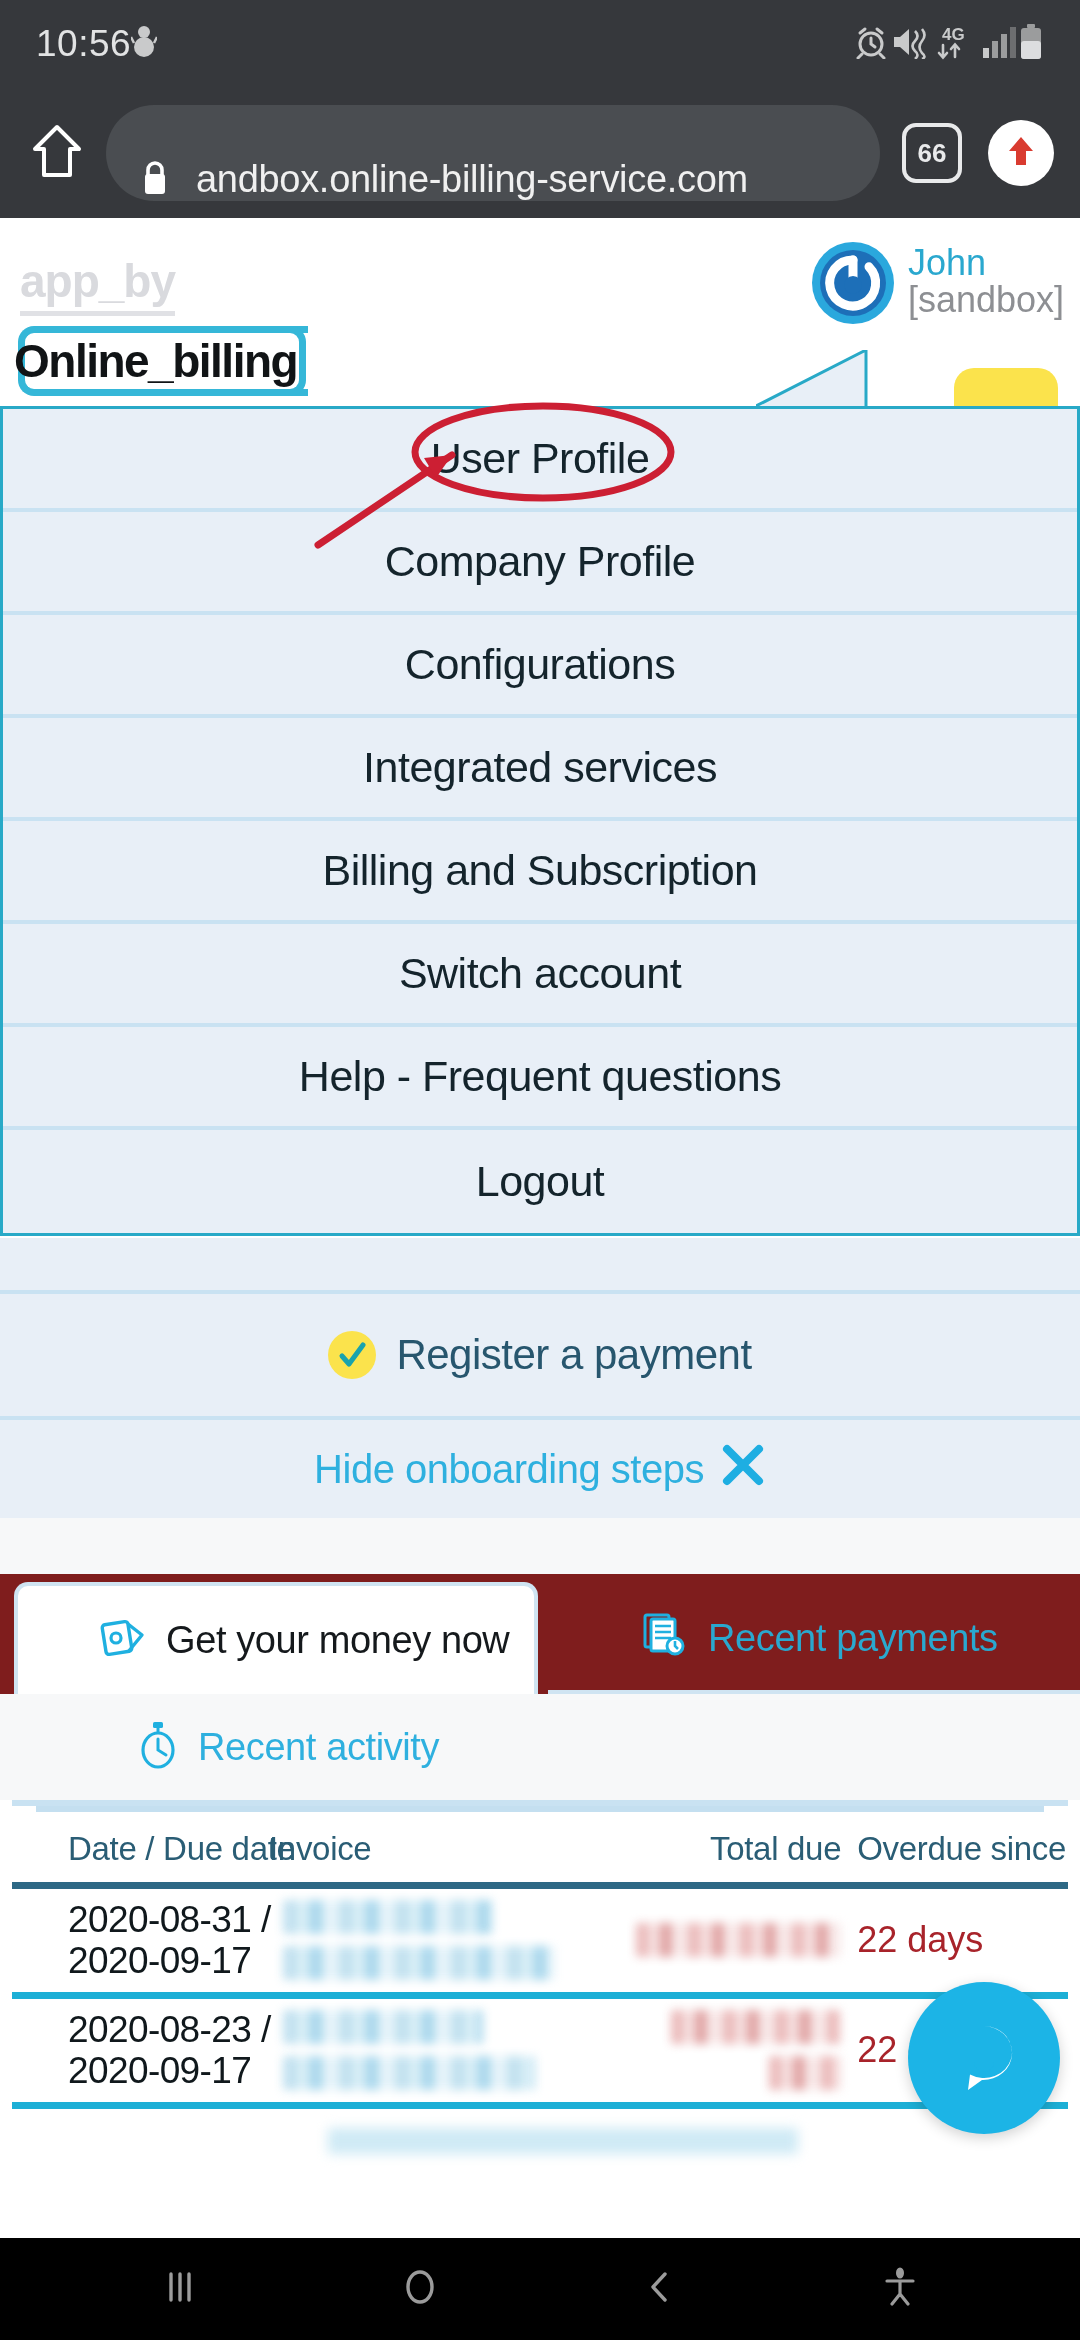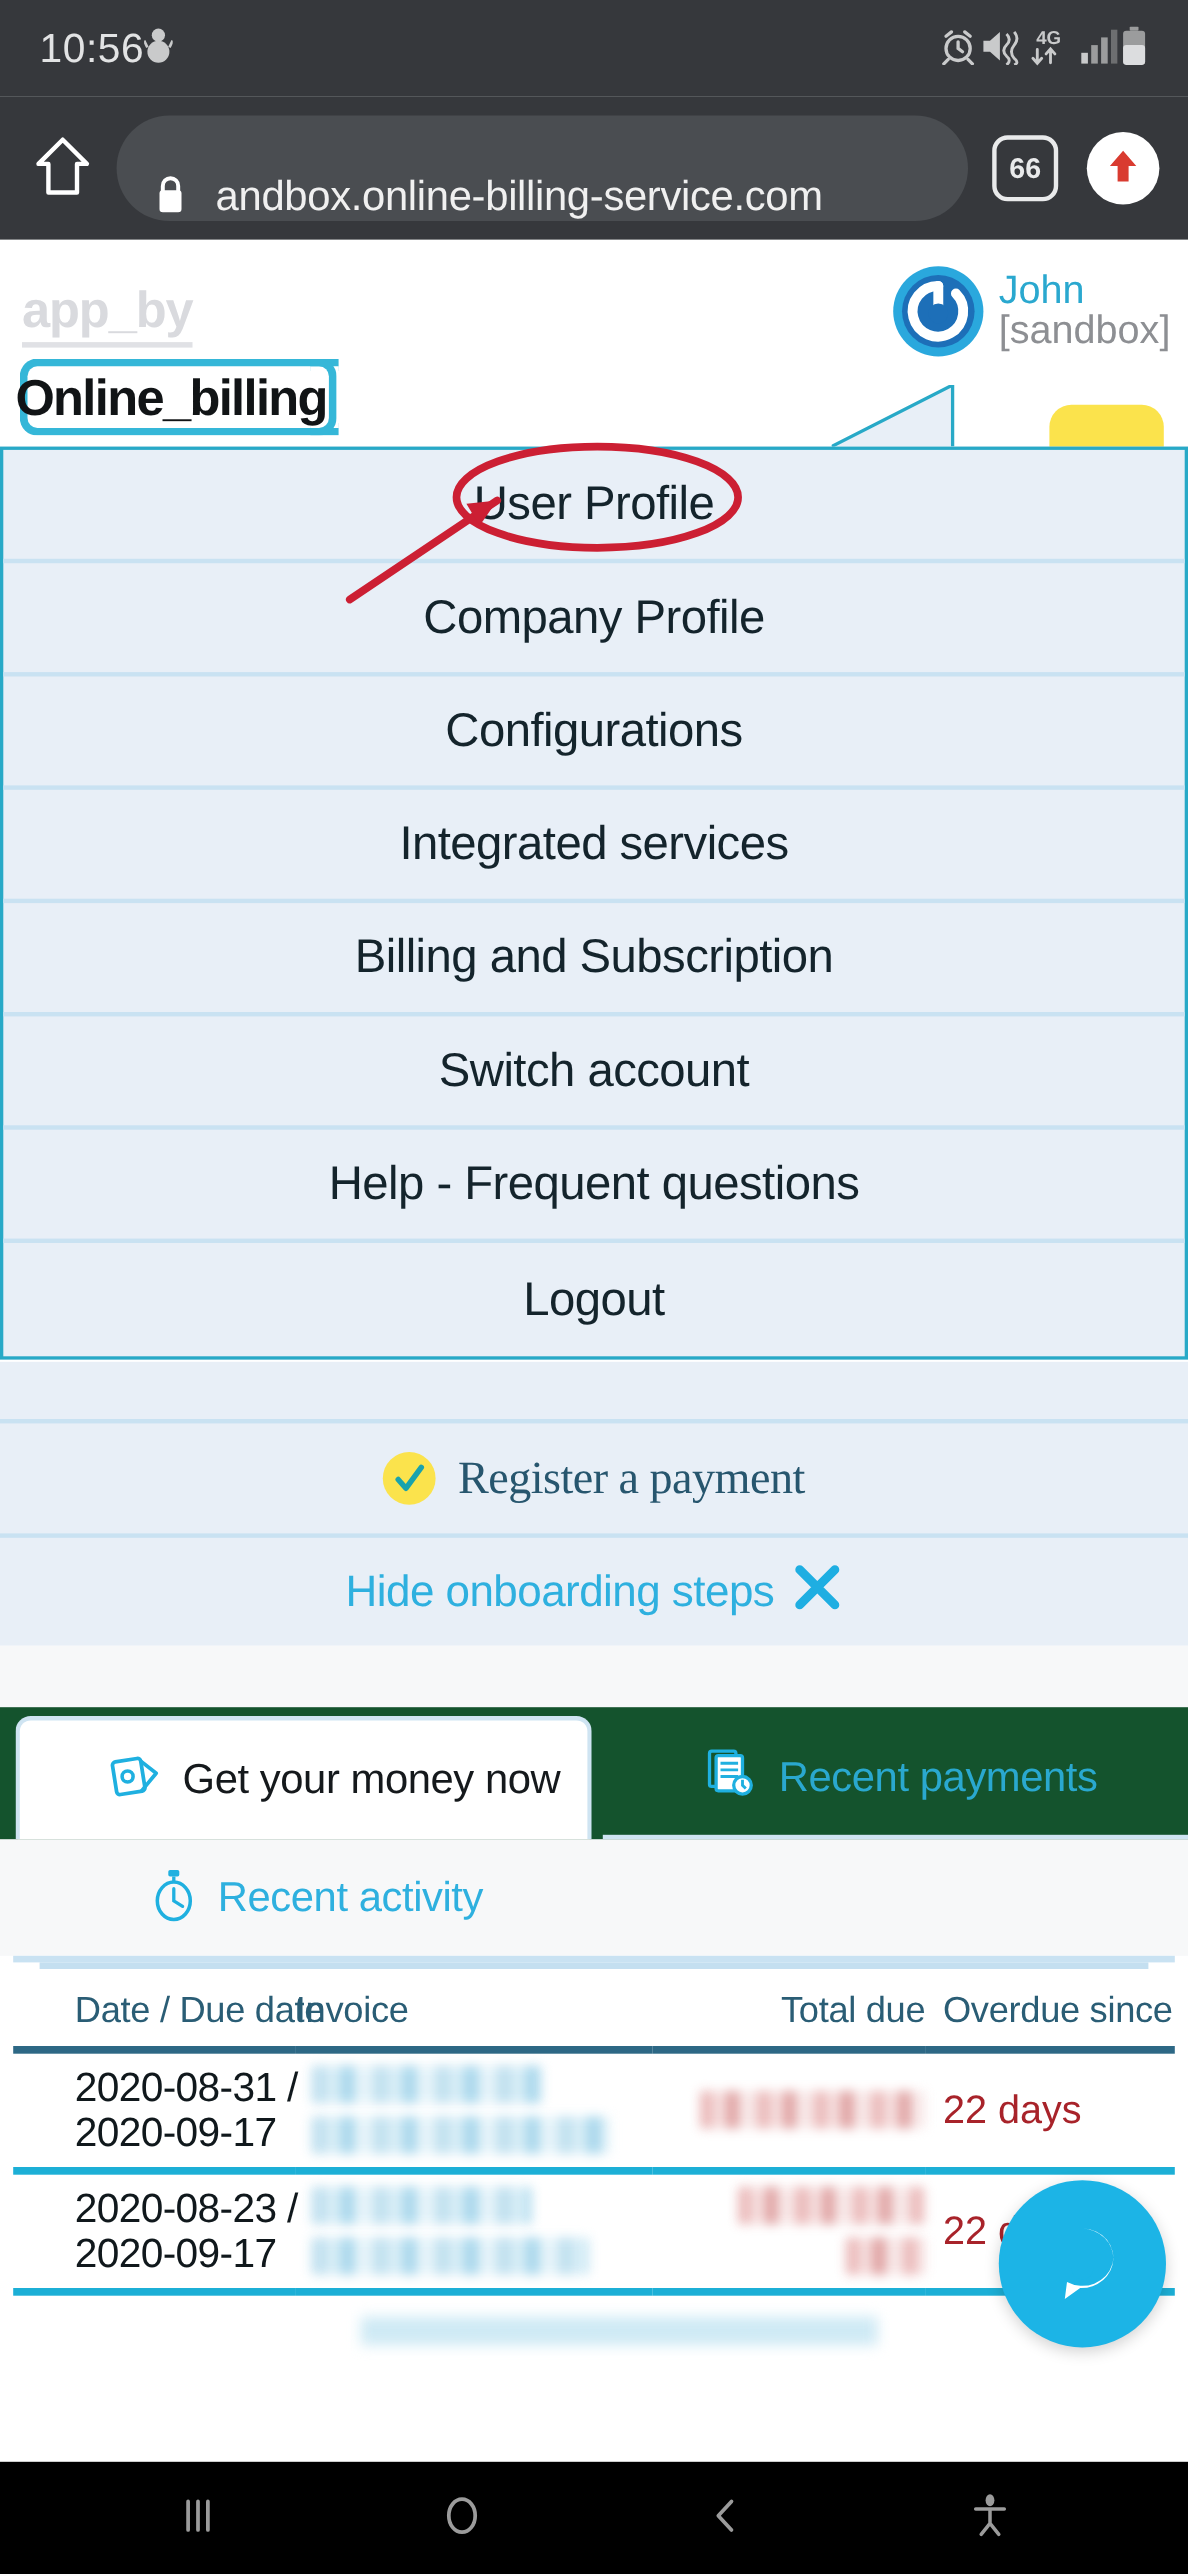--- a/index.html
+++ b/index.html
@@ -98,39 +98,39 @@
     height: 103px; display: flex; align-items: center; justify-content: center;
     border-bottom: 4px solid #c9e2f2;
     font-size: 43px; color: #14242c; letter-spacing: -.5px;
   }
   .menu-item:last-child { border-bottom: none; }
 
   
   .onboard { position: relative; background: #e8eff7; }
   .onb-ghost { height: 56px; border-bottom: 4px solid #c9e2f2; }
   .onb-row {
-    height: 104px; display: flex; align-items: center; justify-content: center;
-    gap: 20px; border-bottom: 4px solid #c9e2f2; font-family: Liberation Serif, serif;
+    height: 126px; display: flex; align-items: center; justify-content: center;
+    gap: 20px; border-bottom: 4px solid #c9e2f2;
   }
   .check-badge {
     width: 48px; height: 48px; border-radius: 50%; background: #fbe34c;
     display: flex; align-items: center; justify-content: center; flex: none;
   }
   .onb-label { font-size: 42px; color: #27566e; letter-spacing: -.5px; }
   .onb-hide {
     height: 98px; display: flex; align-items: center; justify-content: center; gap: 16px;
   }
   .onb-hide-label { font-size: 40px; color: #2eb0df; letter-spacing: -.5px; }
   .xmark { font-size: 48px; color: #1eaee2; font-weight: bold; line-height: 1; }
 
   
   .gapband { height: 56px; background: #f7f8f9; }
 
   
-  .tabstrip { position: relative; height: 120px; background: #14532d; }
+  .tabstrip { position: relative; height: 120px; background: #7f1d1d; }
   .tab {
     position: absolute; top: 8px; height: 112px;
     display: flex; align-items: center; gap: 18px;
     font-size: 38px; letter-spacing: -.4px;
   }
   .tab-active {
     left: 14px; width: 524px; background: #ffffff;
     border: 4px solid #cfe4f2; border-bottom: none;
     border-radius: 14px 14px 0 0; padding-left: 80px; color: #15191c;
   }

